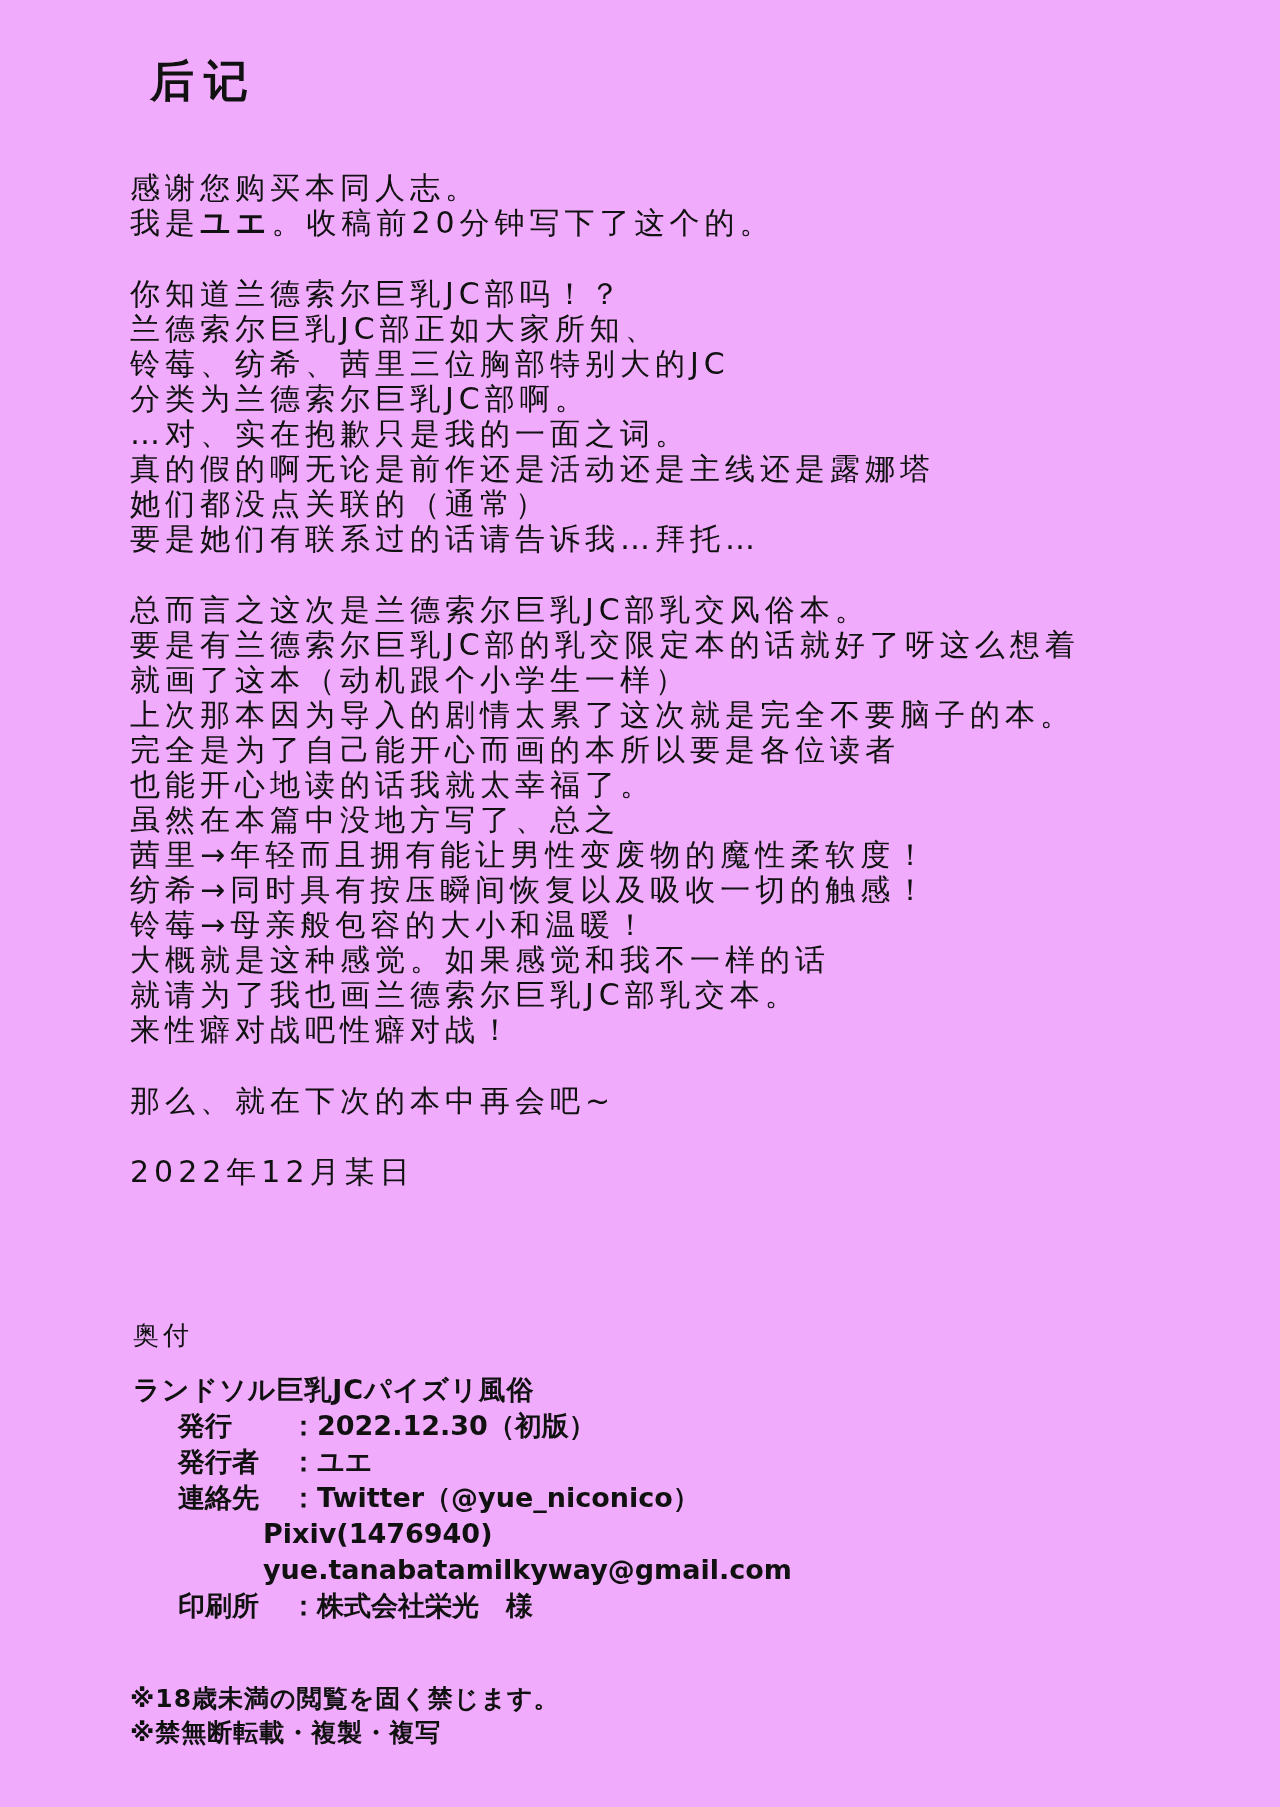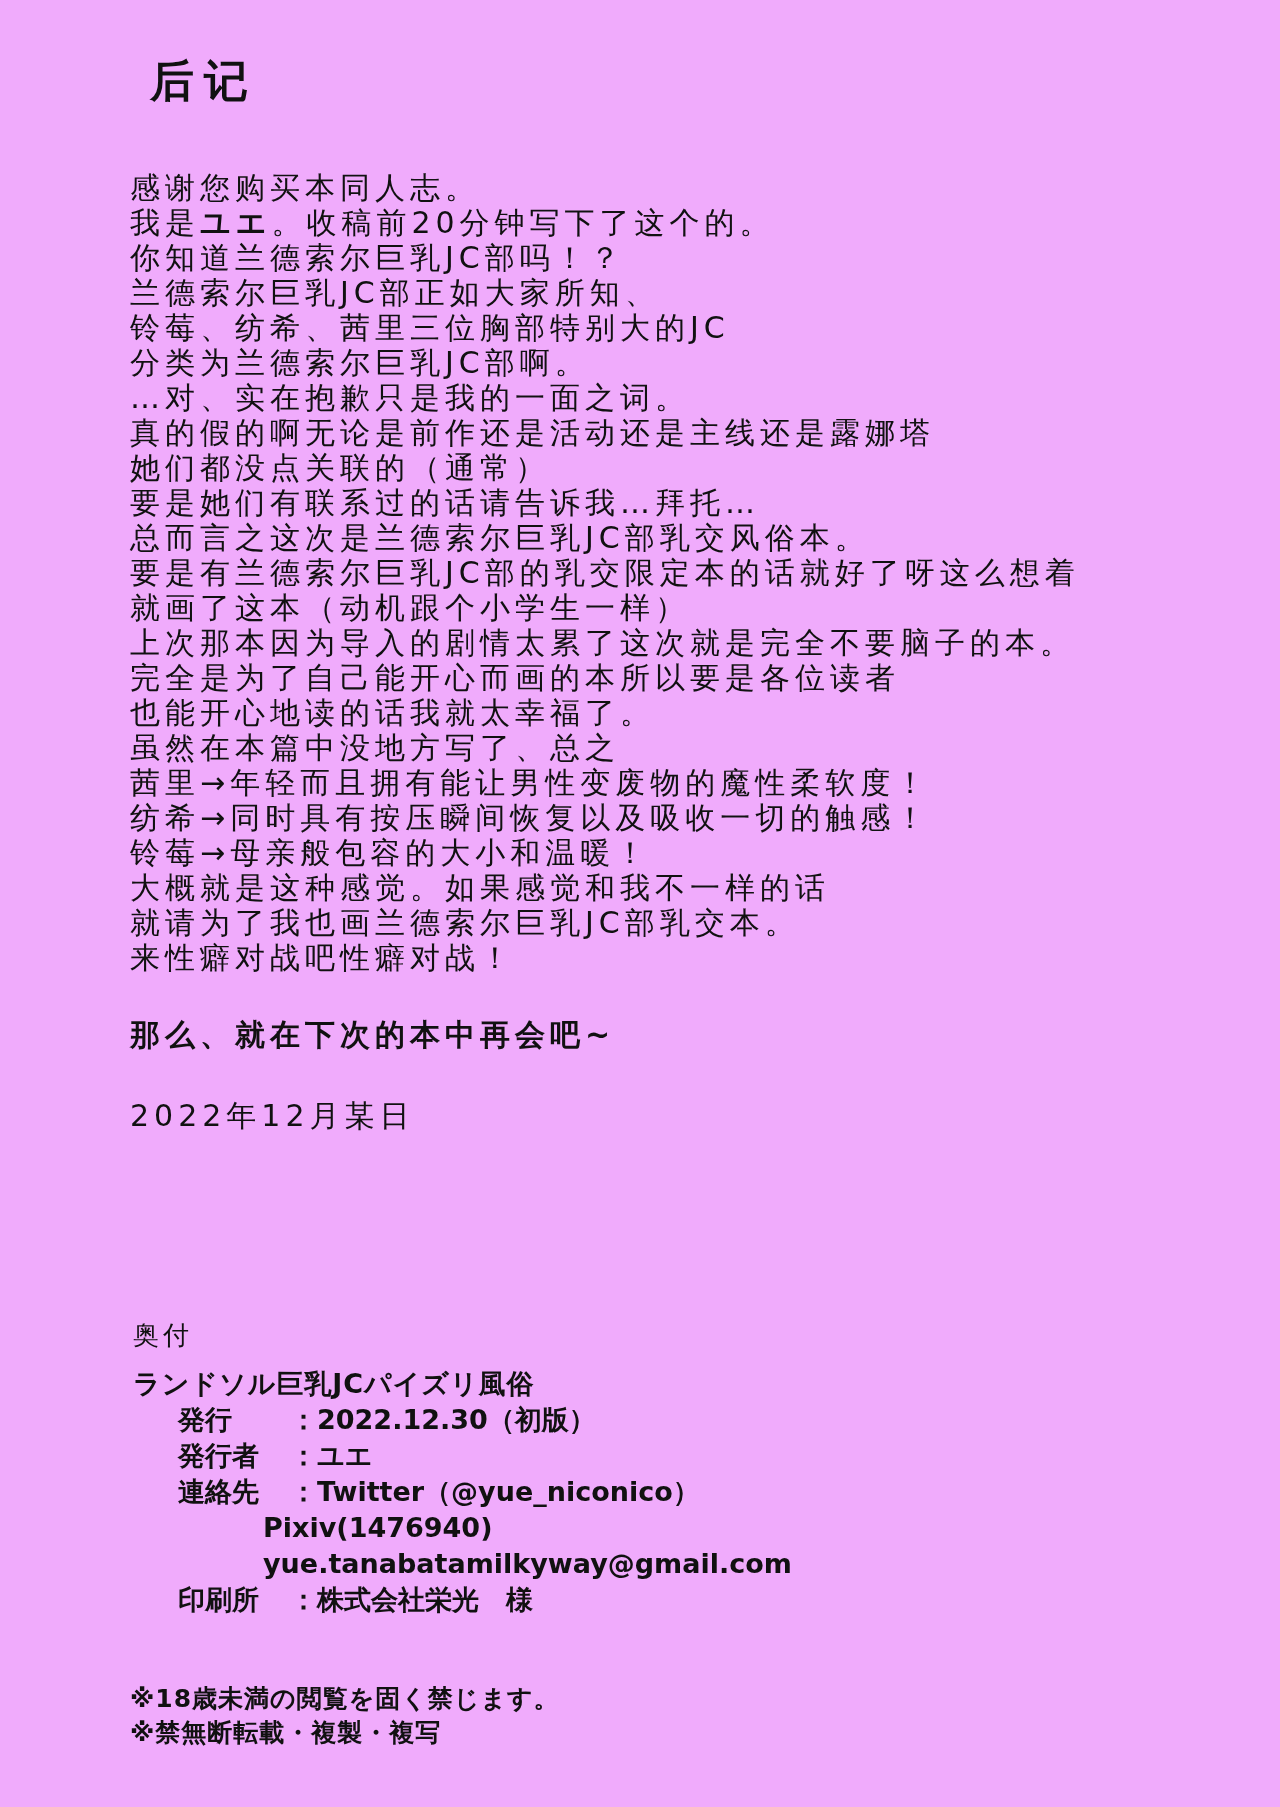--- a/index.html
+++ b/index.html
@@ -26,46 +26,46 @@
     letter-spacing: 10px;
     white-space: nowrap;
   }
   .aw-body {
     position: absolute;
     left: 130px;
     top: 170px;
     width: 1148px;
   }
   .para { margin: 0; }
-  .para + .para { }
+  .para + .para { margin-top: 36px; }
   .line {
     font-size: 30px;
     line-height: 35px;
     letter-spacing: 5px;
     white-space: nowrap;
     min-height: 35px;
   }
   .author-name { font-weight: bold; }
-  .closing-para { margin-top: 42px; font-weight: bold; }
+  .closing-para { margin-top: 42px; }
   .date-para { margin-top: 46px; }
   
   .colophon {
     position: absolute;
     left: 133px;
     top: 1316px;
     font-weight: bold;
   }
   .c-header {
     font-size: 26px;
     font-weight: 400;
     letter-spacing: 4px;
     line-height: 38px;
   }
   .c-title {
-    margin-top: 12px;
+    margin-top: 18px;
     font-size: 27px;
     letter-spacing: 1px;
     line-height: 36px;
     white-space: nowrap;
   }
   .c-row {
     font-size: 27px;
     line-height: 36px;
     white-space: nowrap;
   }

